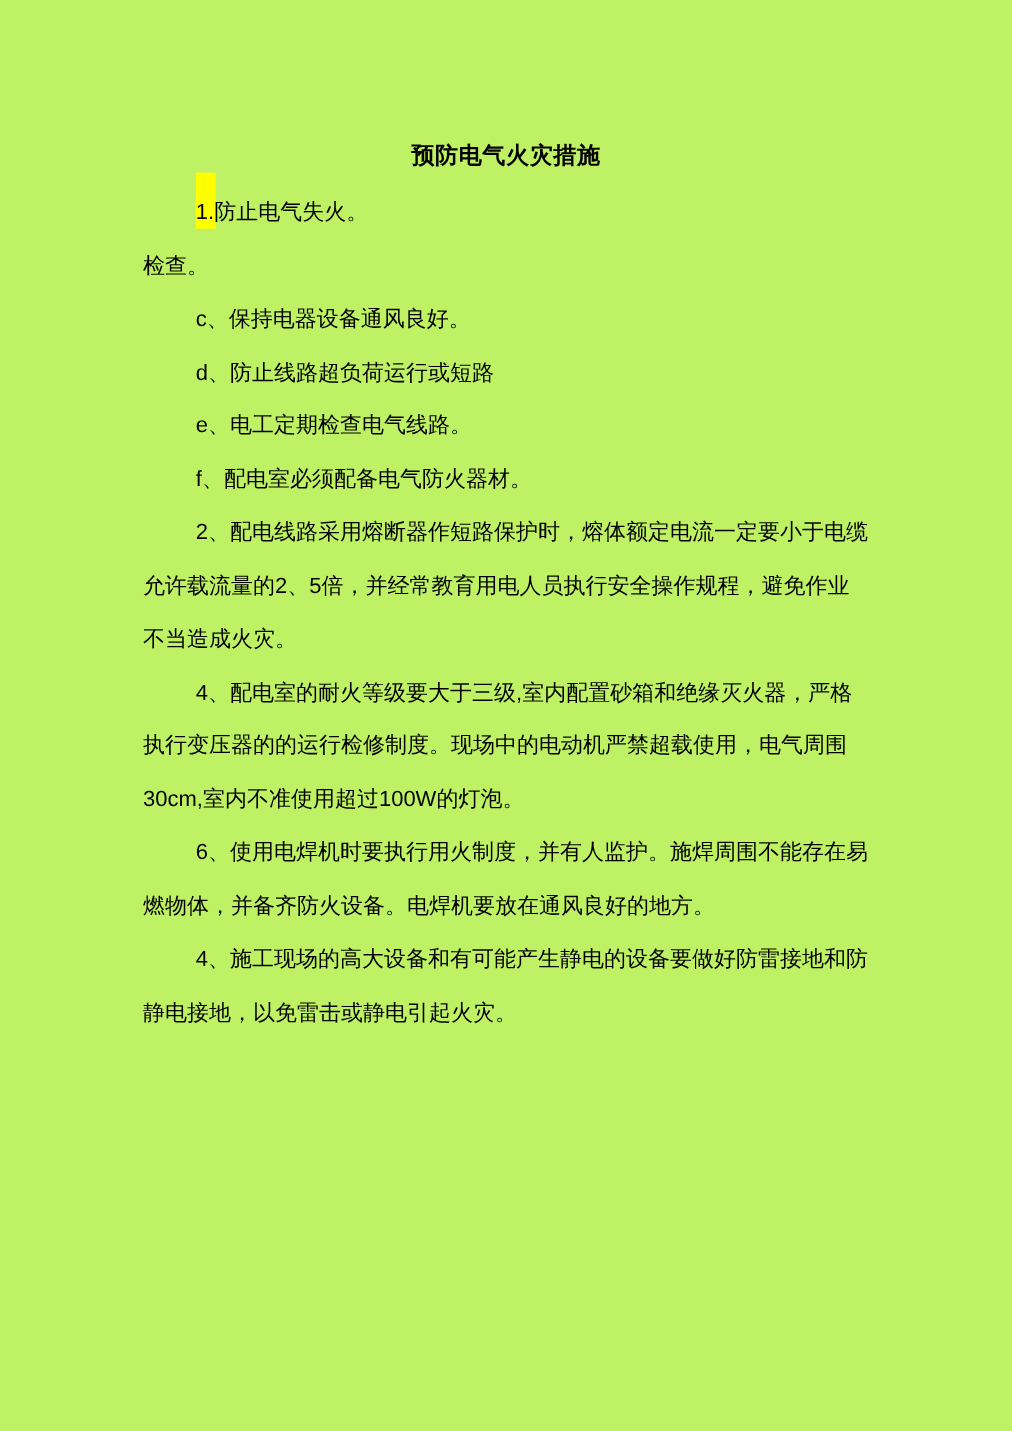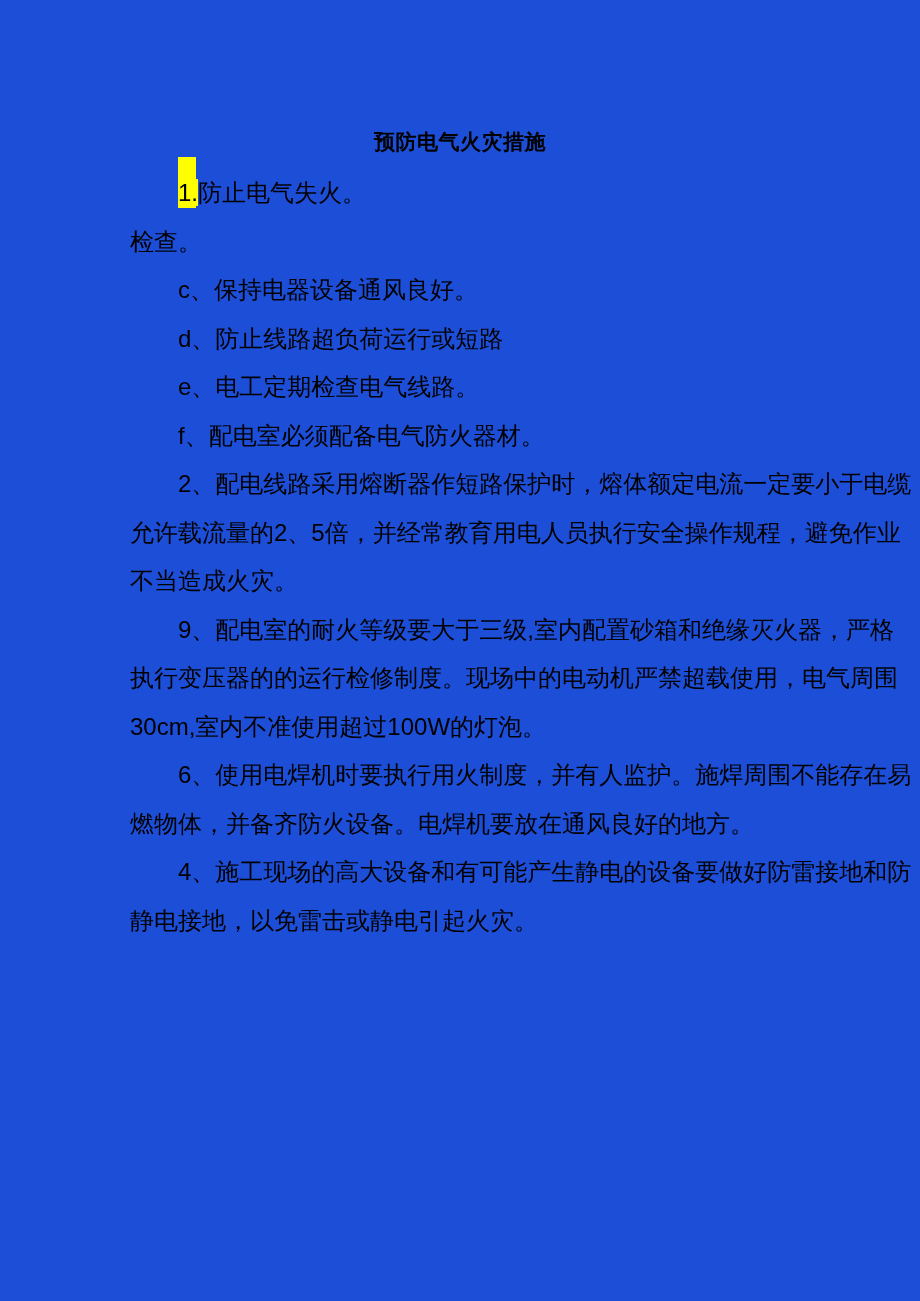--- a/index.html
+++ b/index.html
@@ -34,52 +34,52 @@
     width: 18px;
     height: 51px;
     background: #ffff00;
     z-index: 0;
   }
   .doc-body {
     position: absolute;
     top: 169px;
     left: 130px;
     width: 658px;
-    font-size: 24px;
+    font-size: 20px;
     z-index: 1;
   }
   .line {
     height: 48.5px;
     line-height: 48.5px;
     white-space: nowrap;
   }
   .line.indent {
     padding-left: 48px;
   }
   .hl {
     background: #ffff00;
   }
 </style>
 </head>
 <body>
 
-<div class="page" style="background: #1d4ed8; color: rgb(0, 0, 0);">
+<div class="page" style="background: #bef264; color: rgb(0, 0, 0);">
   <div class="doc-title">预防电气火灾措施</div>
   <div class="highlight-mark" style="background: rgb(255, 255, 0);"></div>
   <div class="doc-body">
       <div class="line indent"><span class="hl" style="background: rgb(255, 255, 0);">1.</span>防止电气失火。</div>
       <div class="line">检查。</div>
       <div class="line indent">c、保持电器设备通风良好。</div>
       <div class="line indent">d、防止线路超负荷运行或短路</div>
       <div class="line indent">e、电工定期检查电气线路。</div>
       <div class="line indent">f、配电室必须配备电气防火器材。</div>
       <div class="line indent">2、配电线路采用熔断器作短路保护时，熔体额定电流一定要小于电缆</div>
       <div class="line">允许载流量的2、5倍，并经常教育用电人员执行安全操作规程，避免作业</div>
       <div class="line">不当造成火灾。</div>
-      <div class="line indent">9、配电室的耐火等级要大于三级,室内配置砂箱和绝缘灭火器，严格</div>
+      <div class="line indent">4、配电室的耐火等级要大于三级,室内配置砂箱和绝缘灭火器，严格</div>
       <div class="line">执行变压器的的运行检修制度。现场中的电动机严禁超载使用，电气周围</div>
       <div class="line">30cm,室内不准使用超过100W的灯泡。</div>
       <div class="line indent">6、使用电焊机时要执行用火制度，并有人监护。施焊周围不能存在易</div>
       <div class="line">燃物体，并备齐防火设备。电焊机要放在通风良好的地方。</div>
       <div class="line indent">4、施工现场的高大设备和有可能产生静电的设备要做好防雷接地和防</div>
       <div class="line">静电接地，以免雷击或静电引起火灾。</div>
     </div>
 </div>
 
 </body></html>

